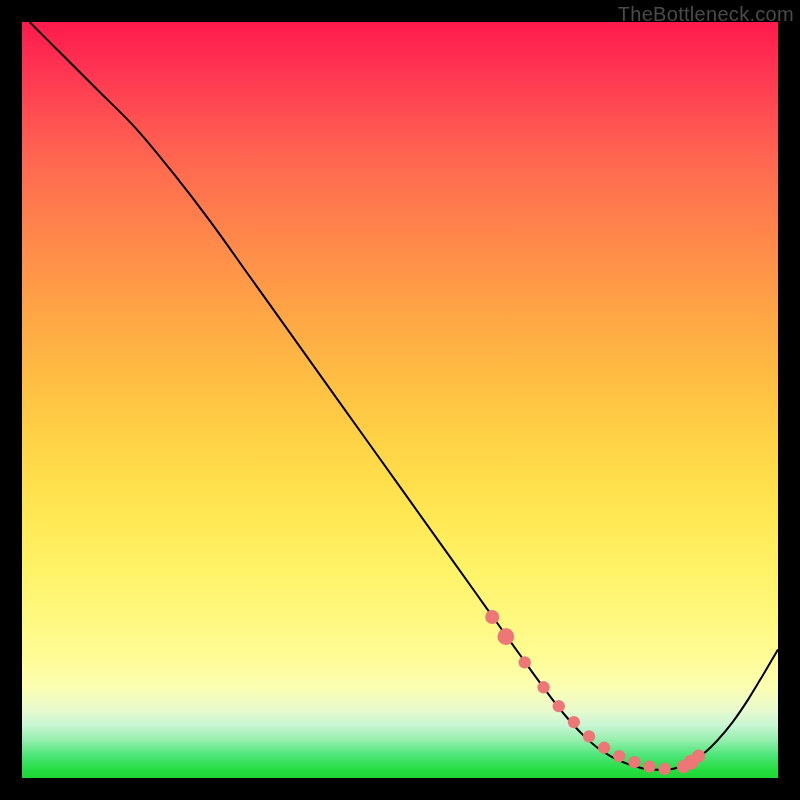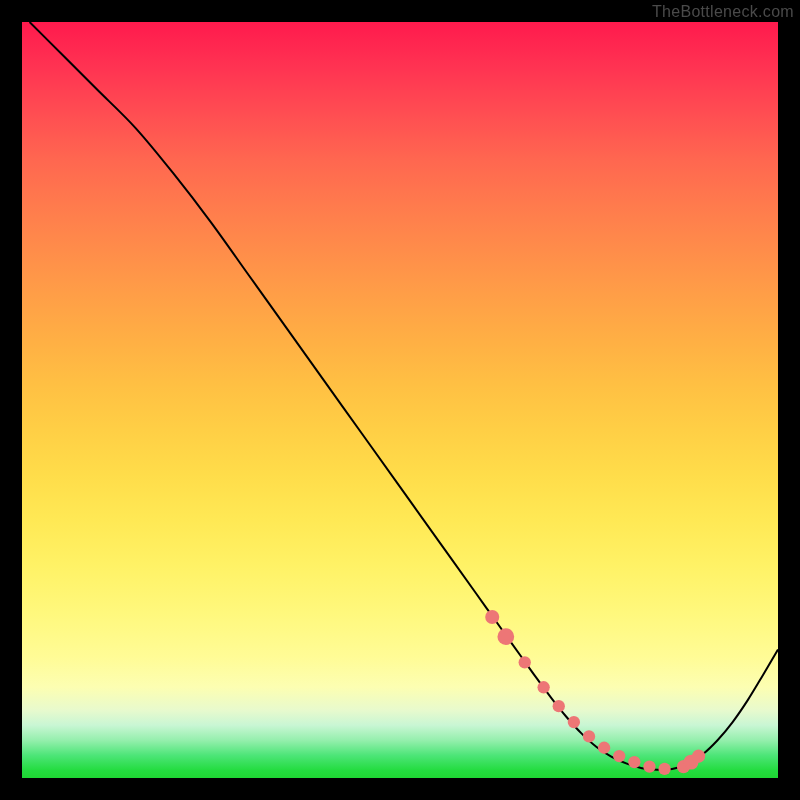--- a/index.html
+++ b/index.html
@@ -46,21 +46,21 @@
     left: 0;
     top: 0;
     width: 756px;
     height: 756px;
   }
   .watermark {
     position: absolute;
     top: 3px;
     right: 6px;
     color: #4a4a4a;
-    font-size: 16px;
+    font-size: 20px;
     font-weight: 500;
     letter-spacing: 0.3px;
   }
   .dot {
     fill: #ed7676;
   }
 </style>
 </head>
 <body>
 

